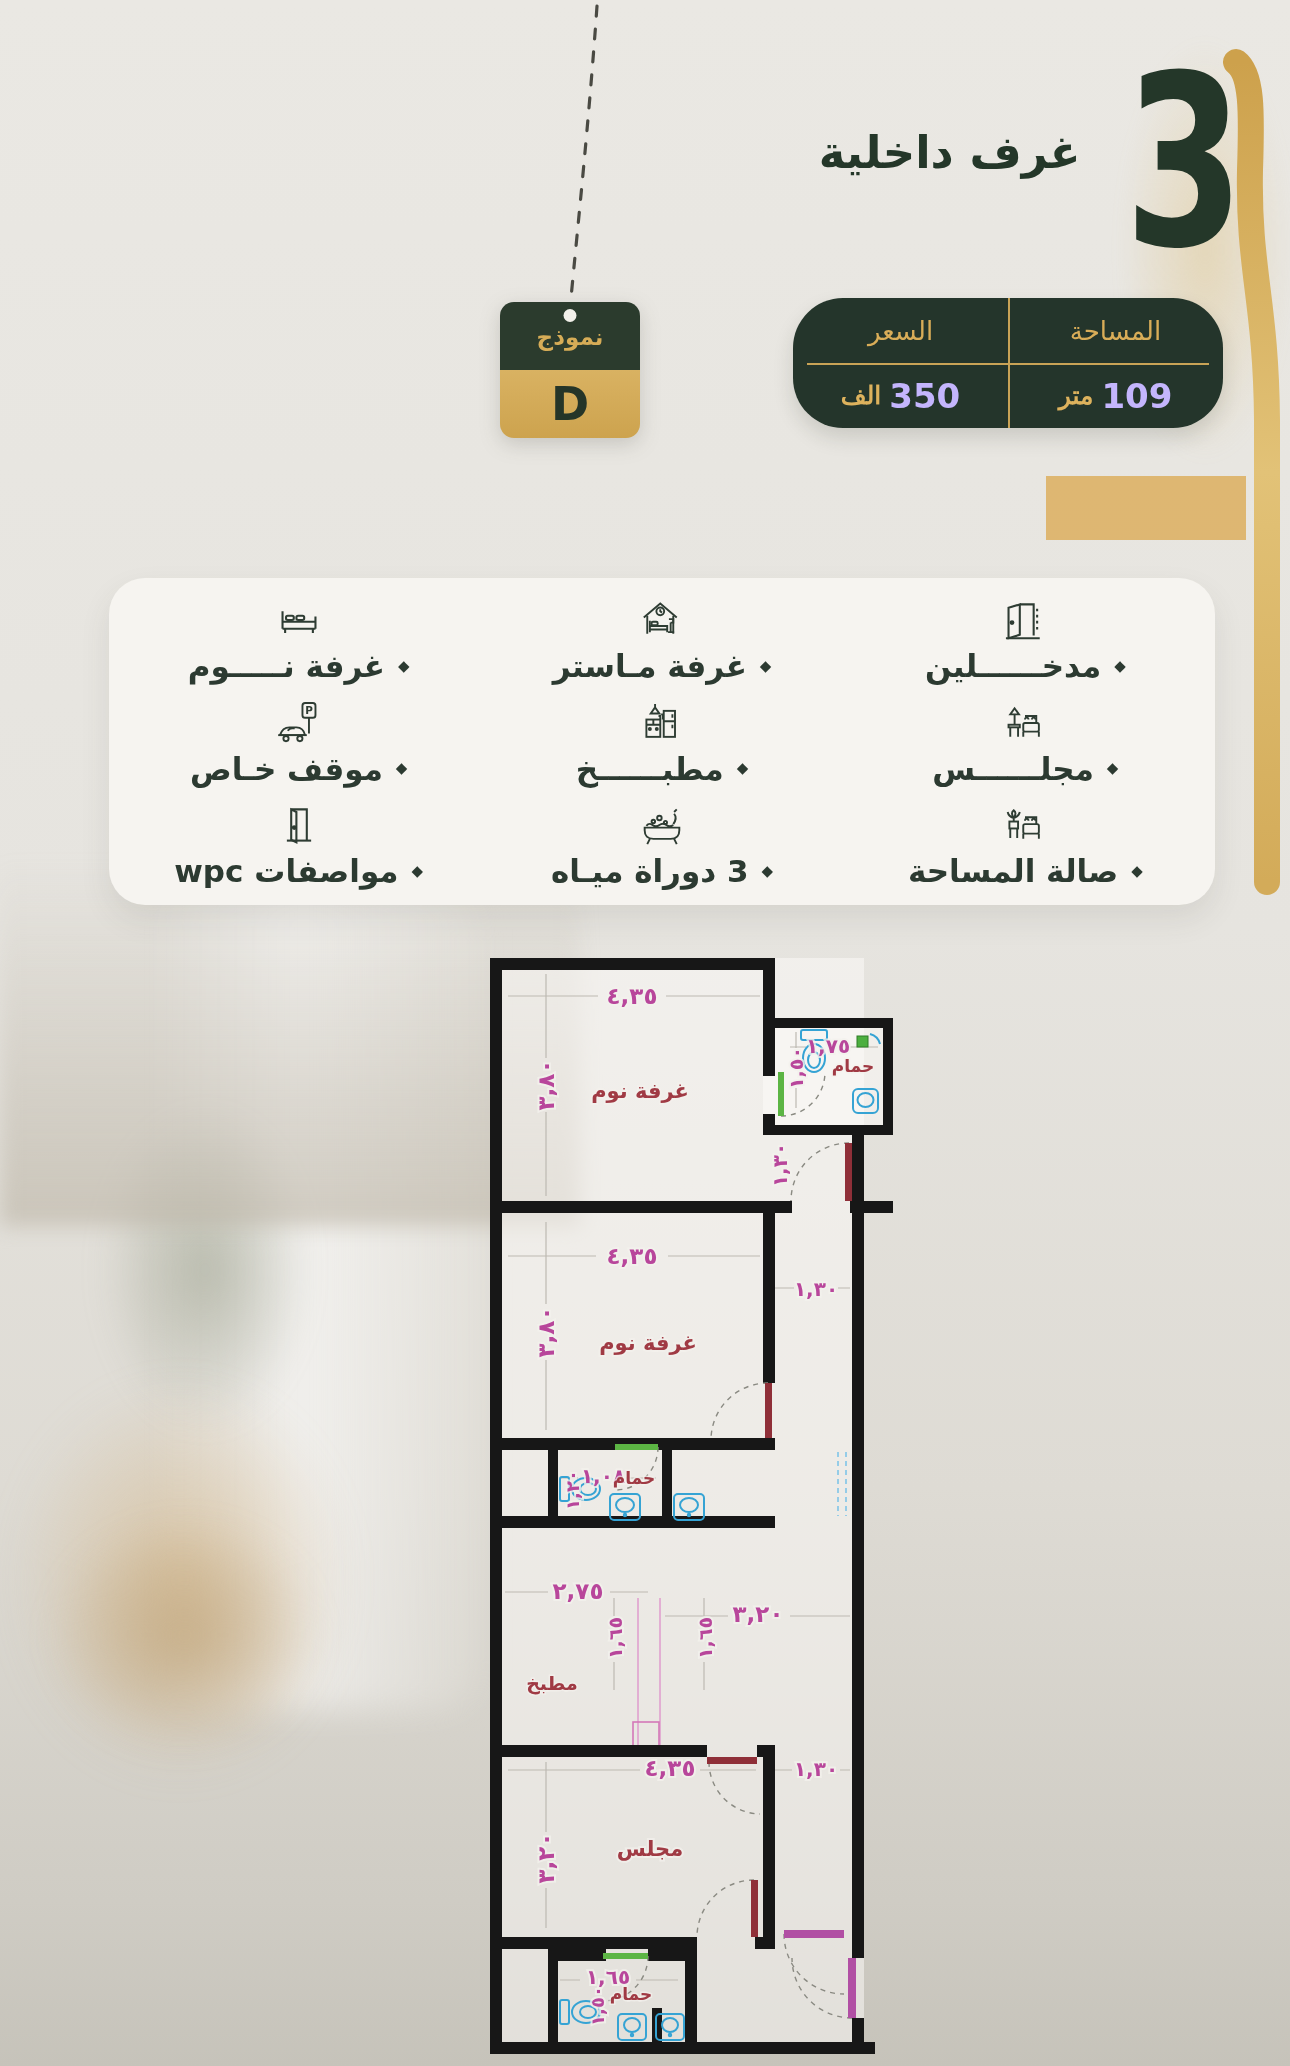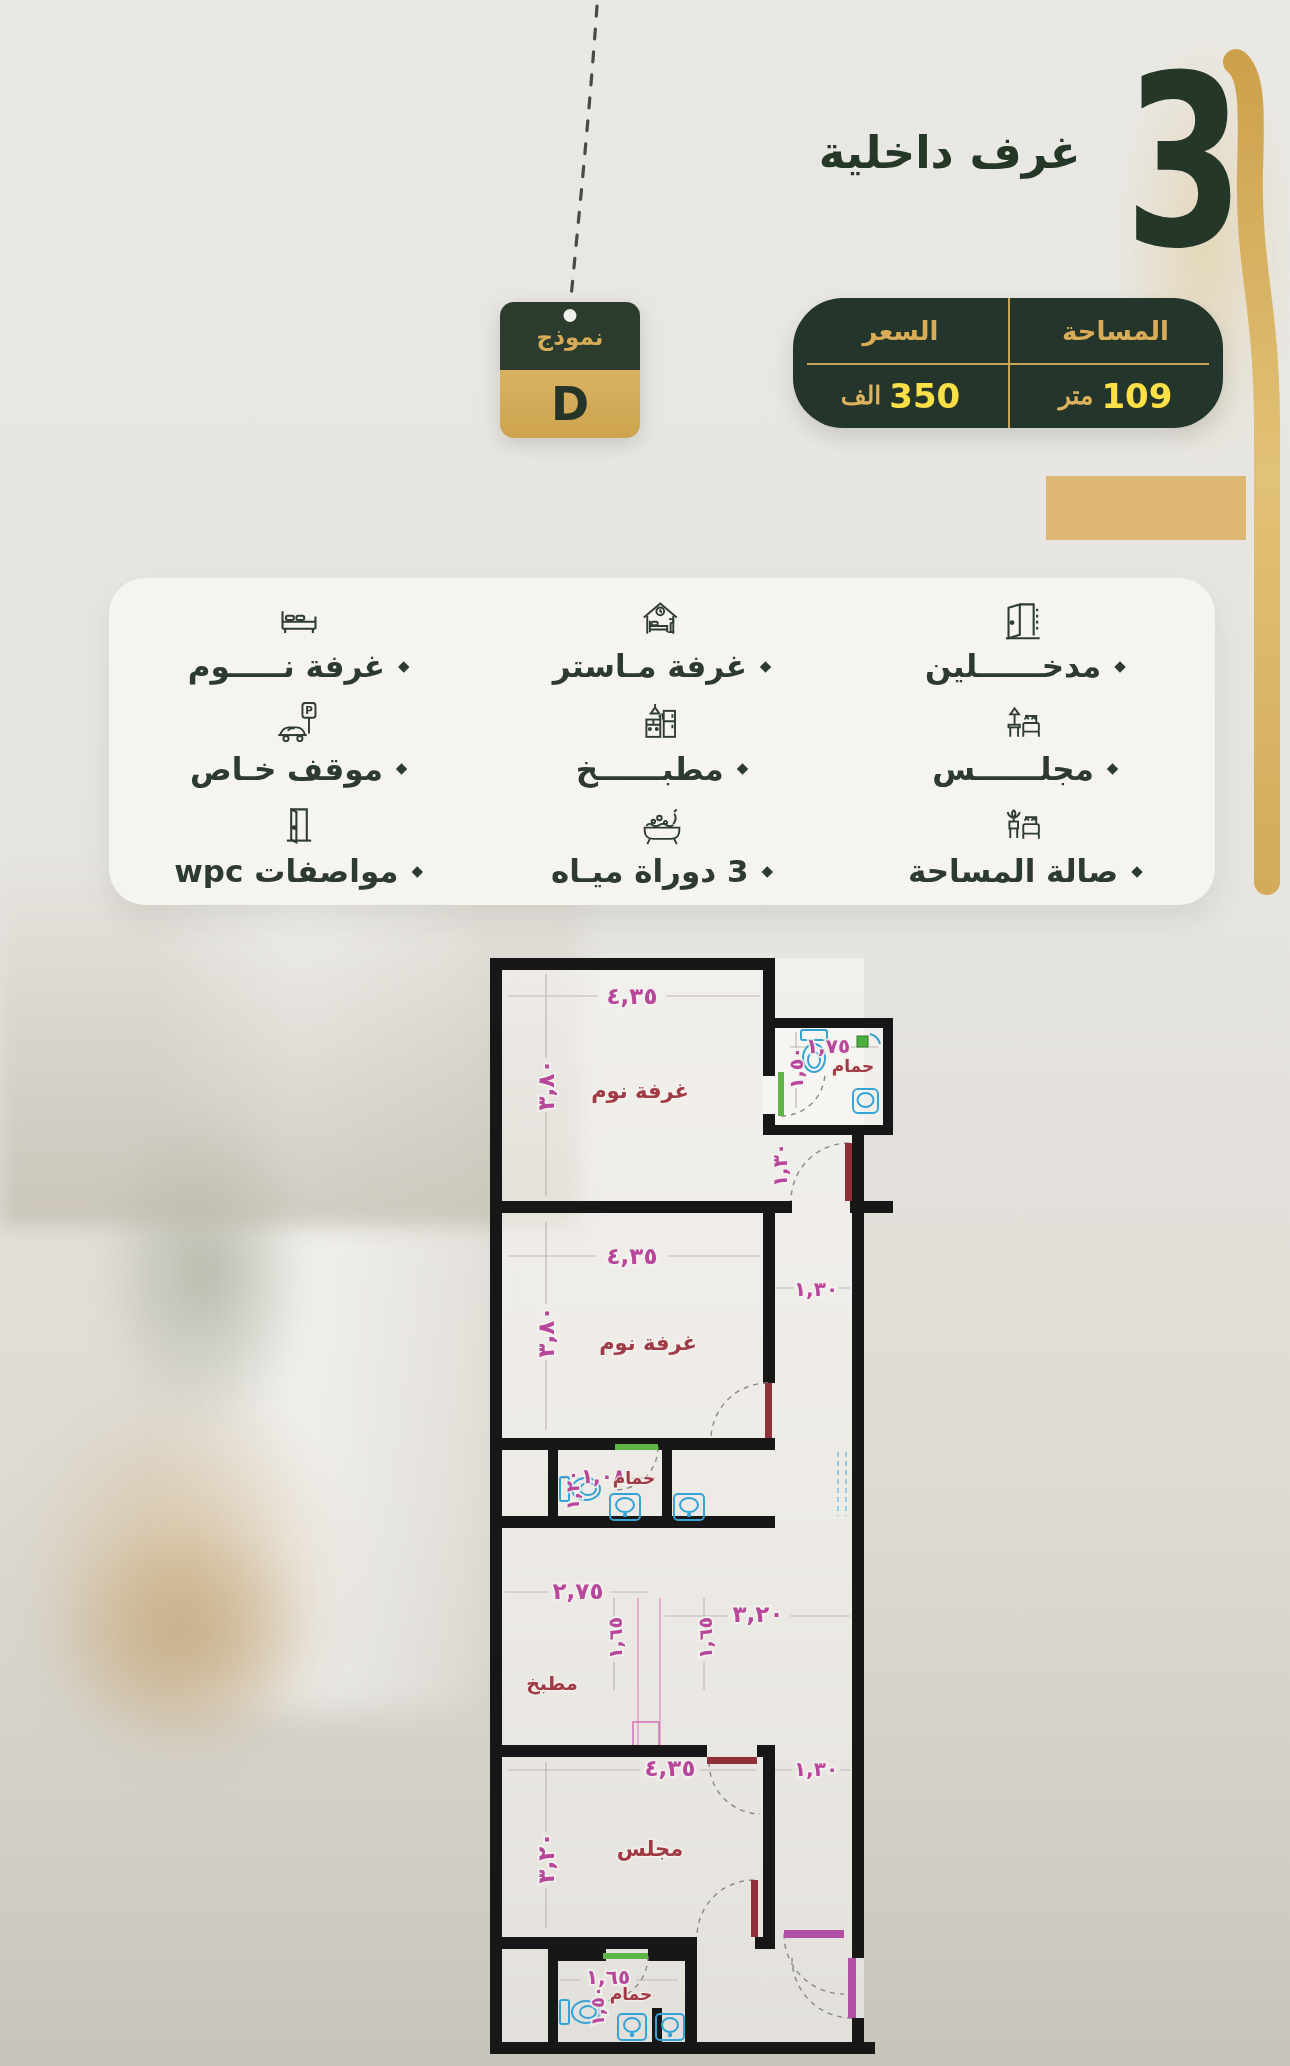--- a/index.html
+++ b/index.html
@@ -38,22 +38,22 @@
   .badge-dot{position:absolute;top:7px;left:50%;transform:translateX(-50%);width:13px;height:13px;border-radius:50%;background:#f2f0ea;}
   .badge-bottom{height:68px;background:linear-gradient(180deg,#d9b262,#cda34e);border-radius:0 0 14px 14px;
     color:#253528;font-size:46px;font-weight:800;display:flex;align-items:center;justify-content:center;}
   
   .stats{position:absolute;left:793px;top:298px;width:430px;height:130px;background:#24352b;
     border-radius:50px;display:grid;grid-template-columns:1fr 1fr;grid-template-rows:1fr 1fr;direction:rtl;
     box-shadow:0 10px 20px rgba(40,45,35,.15);}
   .stats .vline{position:absolute;left:50%;top:0;bottom:0;width:2px;background:#c9a356;}
   .stats .hline{position:absolute;top:50%;left:14px;right:14px;height:2px;background:#c9a356;}
   .stat-cell{display:flex;align-items:center;justify-content:center;gap:8px;color:#d9ad58;}
-  .stat-header{font-size:26px;font-weight:700;}
-  .stat-num{font-size:34px;font-weight:800;color:#fde047;}
+  .stat-header{font-size:26px;font-weight:400;}
+  .stat-num{font-size:34px;font-weight:800;color:#c4b5fd;}
   .stat-unit{font-size:25px;font-weight:700;color:#ddb25d;font-family:Liberation Serif, serif;}
   
   .sec-wrap{position:absolute;top:452px;right:58px;height:80px;}
   .sec-hl{position:absolute;top:24px;right:-14px;width:200px;height:64px;background:#dcae5e;opacity:.85;z-index:0;}
   .sec-title{position:relative;z-index:1;font-size:56px;font-weight:800;color:#23382c;white-space:nowrap;}
   
   .card{position:absolute;left:109px;top:578px;width:1106px;height:327px;background:#f6f4f0;
     border-radius:36px;box-shadow:0 14px 30px rgba(70,70,55,.10);
     display:grid;grid-template-columns:1fr 1fr 1fr;grid-template-rows:1fr 1fr 1fr;direction:rtl;
     padding:10px 8px;box-sizing:border-box;}

